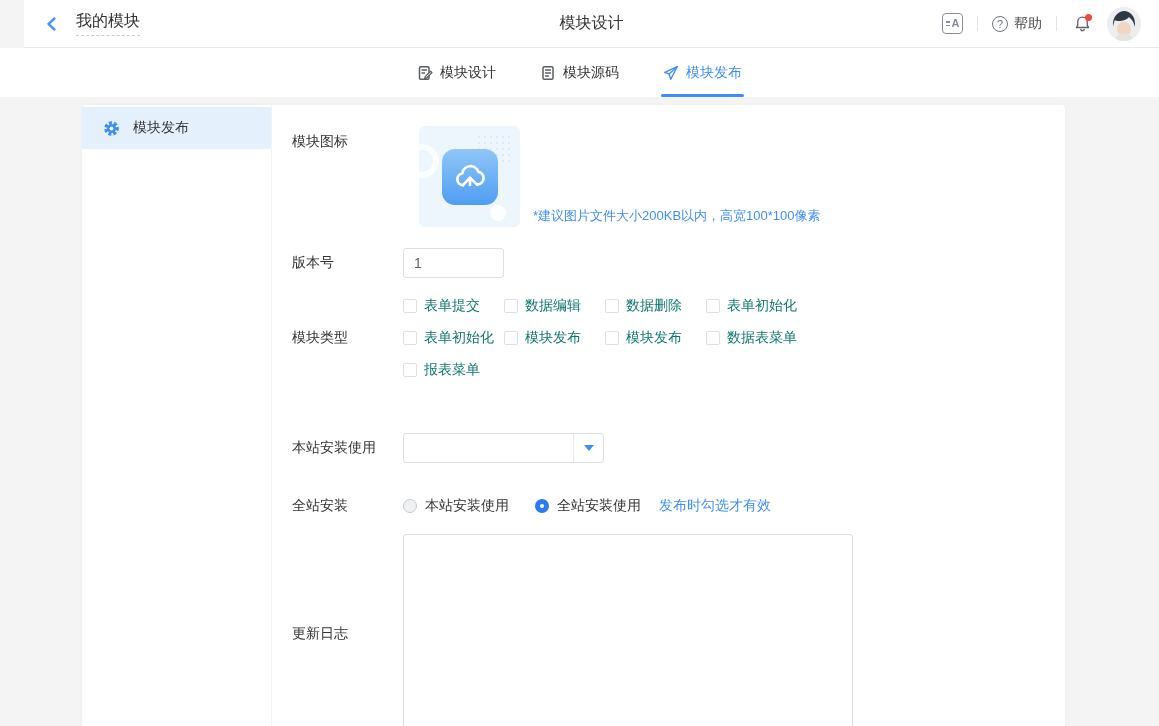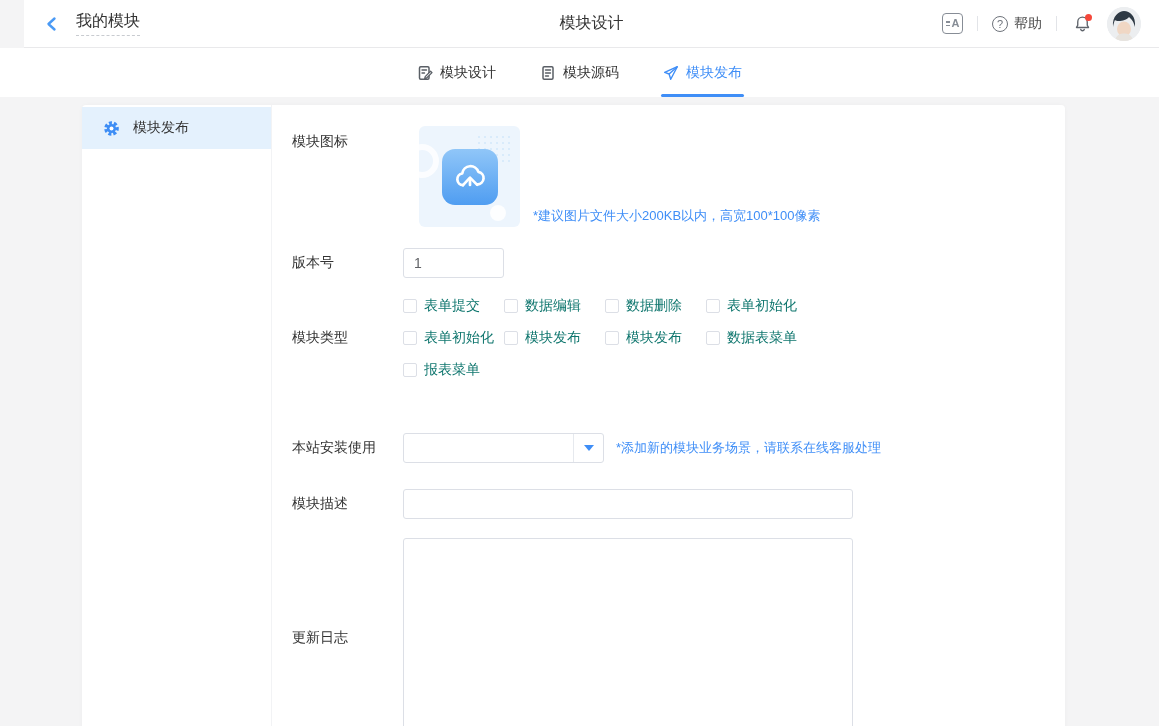--- a/index.html
+++ b/index.html
@@ -246,28 +246,35 @@
       </div>
 
       <div class="frow row-scene">
         <div class="flabel">本站安装使用</div>
         <div class="select">
           <span class="select-value"></span>
           <span class="select-arrow">
             <span class="caret-down"></span>
           </span>
         </div>
-        <span class="hint-blue scene-hint" style="align-self:center;">*添加新的模块业务场景，请联系在线客服处理</span>
-      </div>
-
-
-      <div class="frow row-desc">
-        <div class="flabel">模块描述</div>
-        <input class="text-input desc-input" value="" style="">
-      </div>
+      </div>
+
+      <div class="frow row-install">
+        <div class="flabel">全站安装</div>
+        <label class="radio-item">
+          <span class="radio-circle"></span>
+          <span>本站安装使用</span>
+        </label>
+        <label class="radio-item radio-gap">
+          <span class="radio-circle on"></span>
+          <span>全站安装使用</span>
+        </label>
+        <span class="install-link">发布时勾选才有效</span>
+      </div>
+
 
       <div class="frow row-log">
         <div class="flabel">更新日志</div>
         <textarea class="log-area" style=""></textarea>
       </div>
 
     </section>
   </div>
 </div>
 

